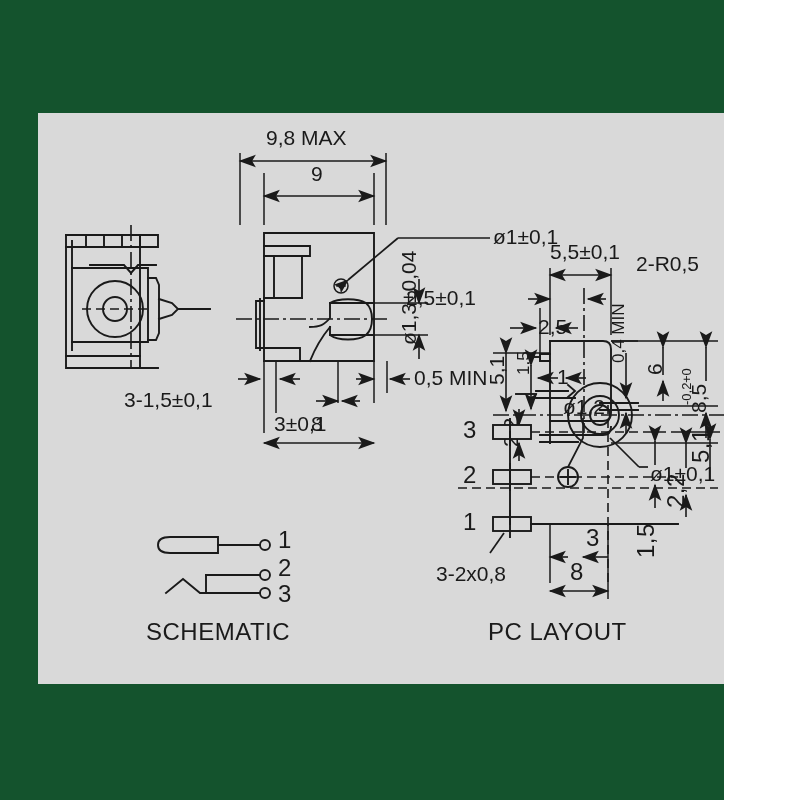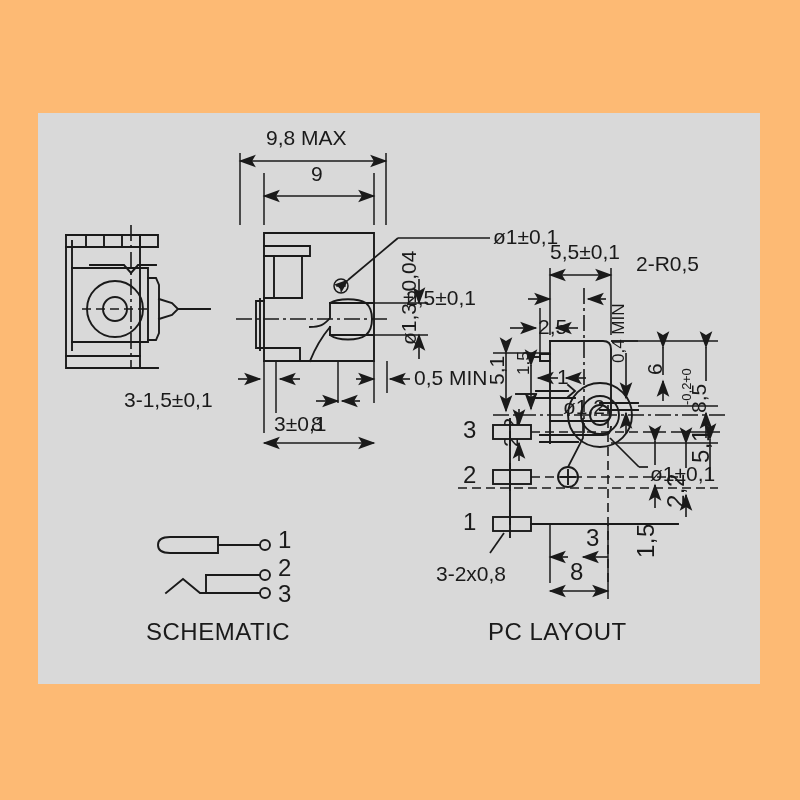--- a/index.html
+++ b/index.html
@@ -2,23 +2,23 @@
 <html><head>
 <meta charset="utf-8">
 <style>
   html, body {
     margin: 0;
     padding: 0;
     background: #ffffff;
   }
   #page {
     position: relative;
-    width: 800px;
+    width: 724px;
     height: 800px;
-    background: #fdba74;
+    background: #14532d;
     font-family: "Liberation Sans", sans-serif;
     overflow: hidden;
     text-align: right;
   }
   #drawing-area {
     position: absolute;
     left: 38px;
     top: 113px;
     width: 722px;
     height: 571px;

